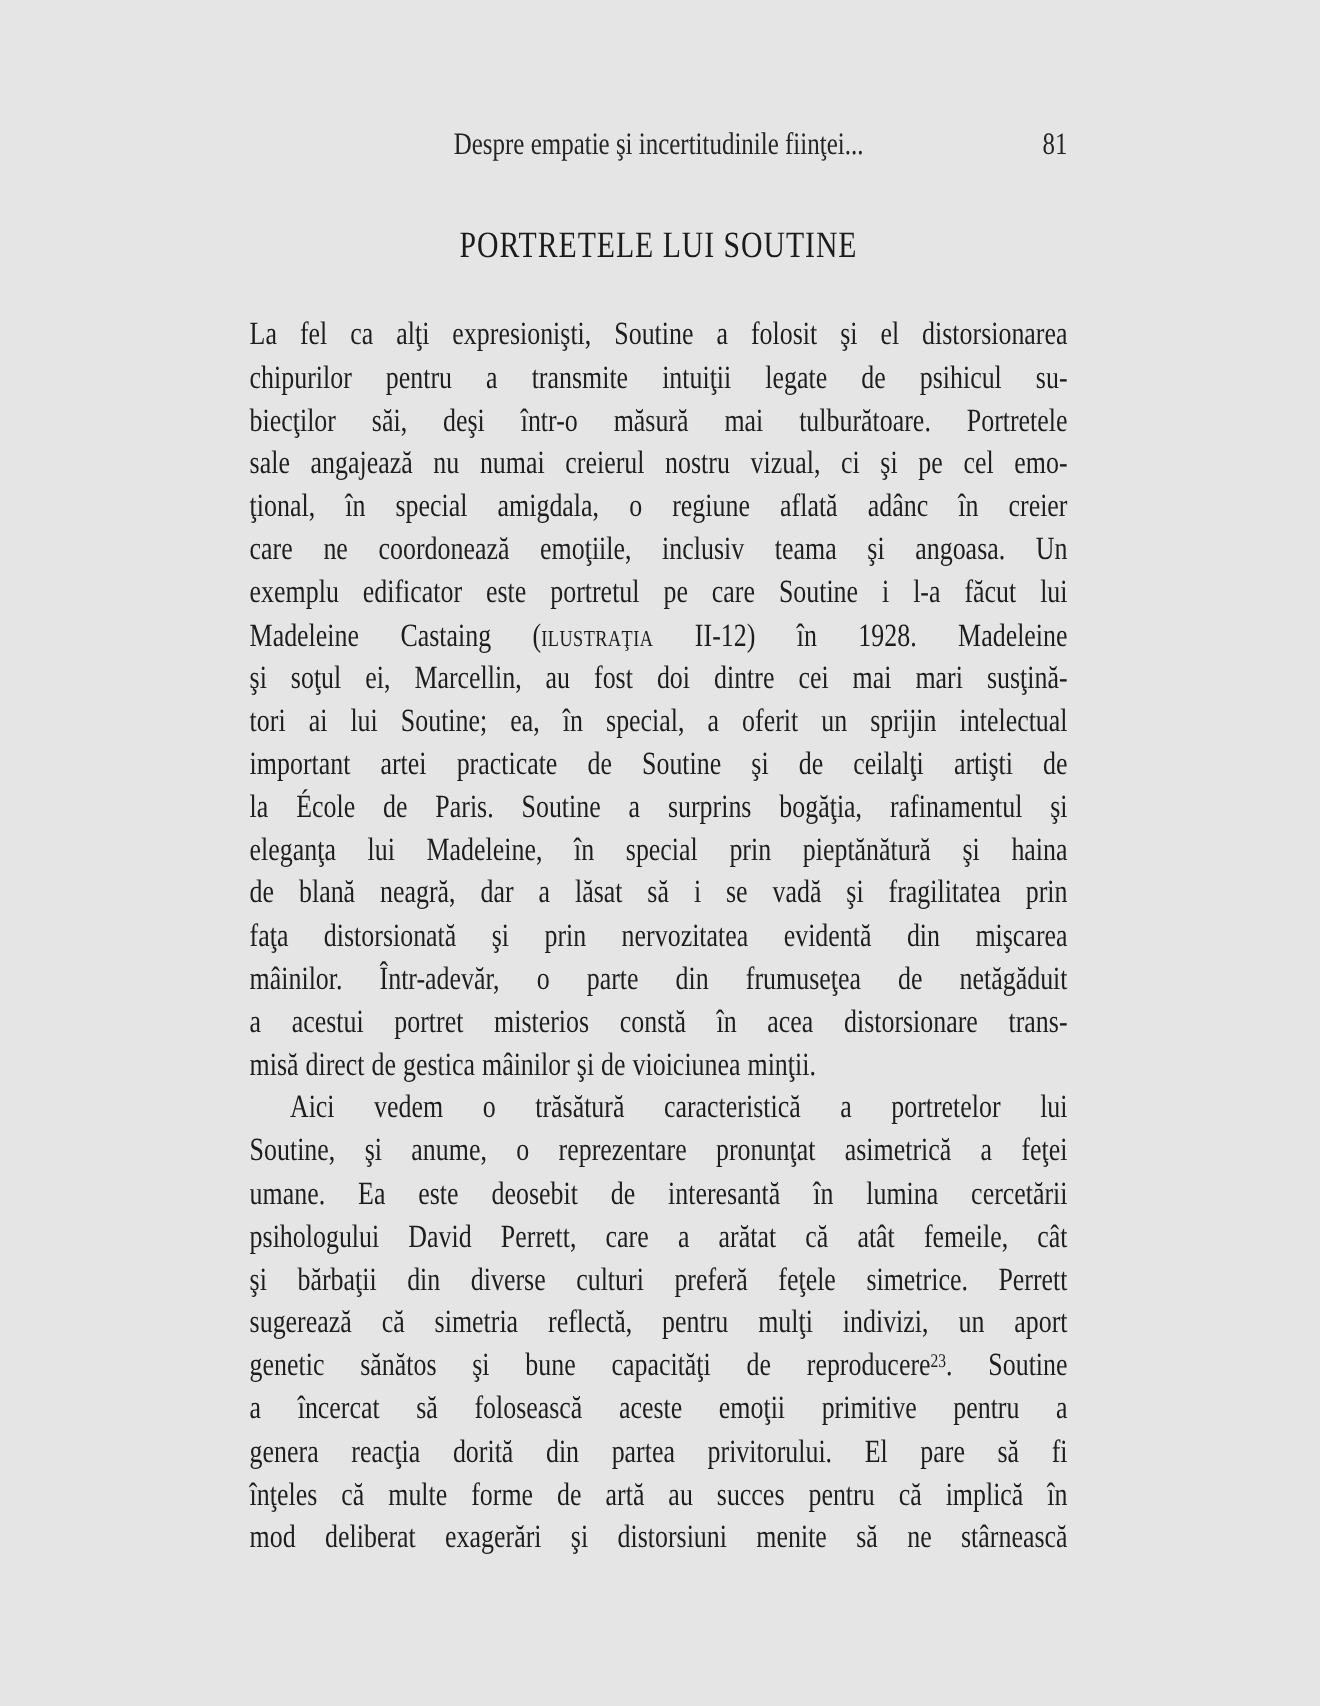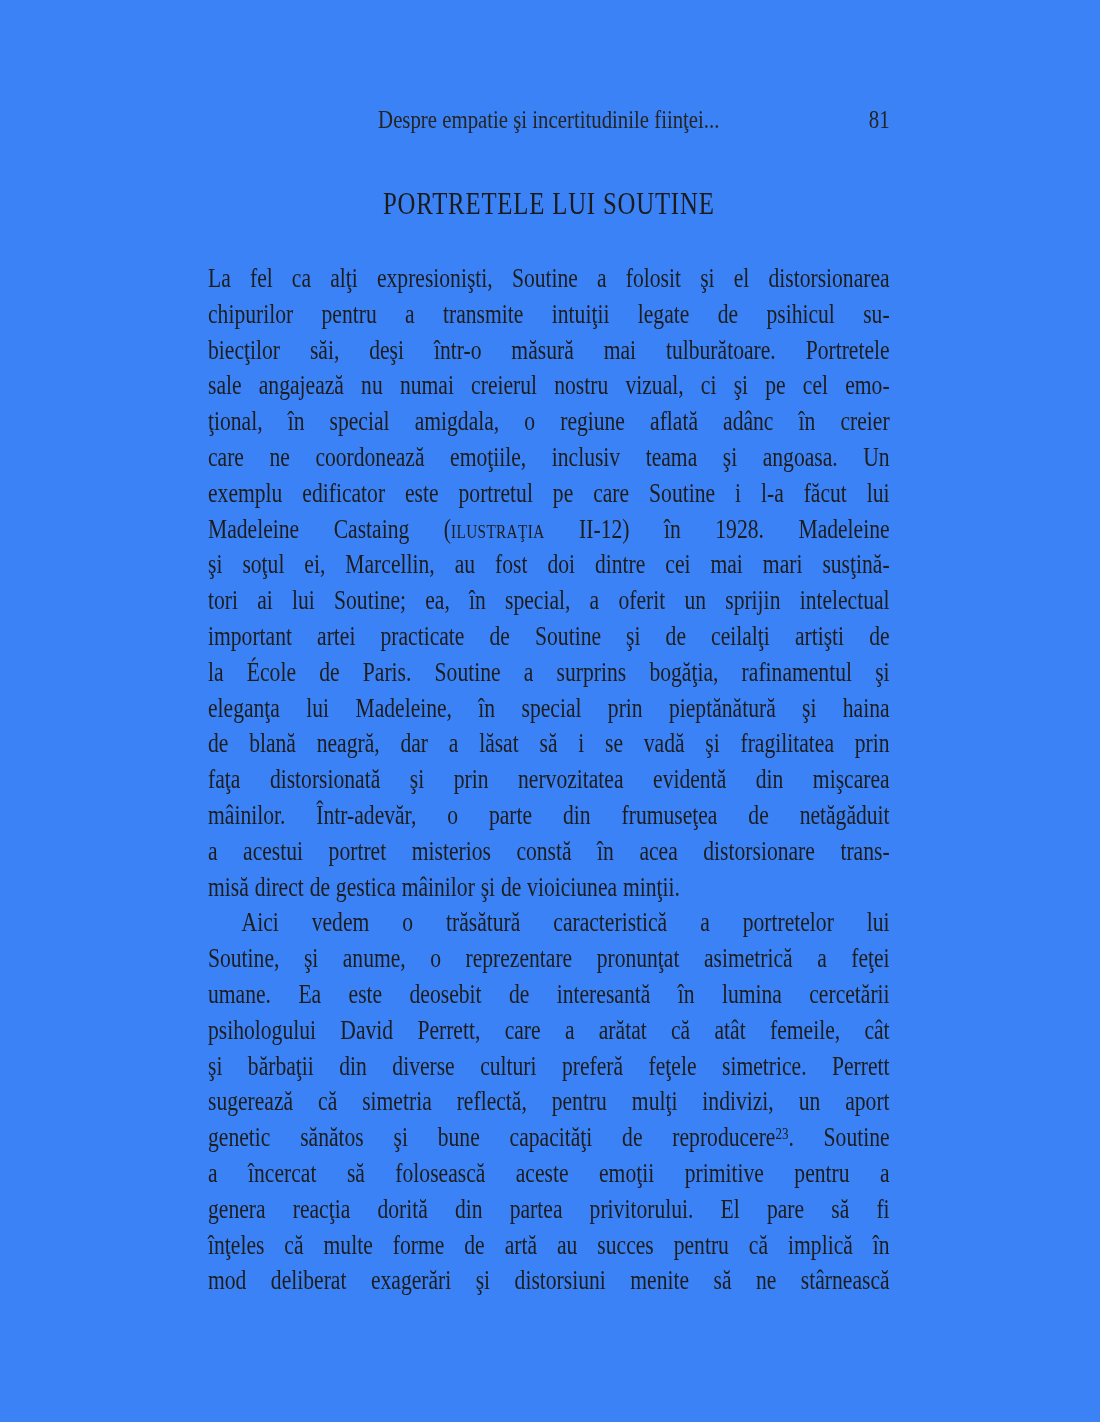--- a/index.html
+++ b/index.html
@@ -1,19 +1,19 @@
 <!DOCTYPE html>
 <html><head>
 <meta charset="utf-8">
 <style>
   html, body { margin: 0; padding: 0; background: #ffffff; }
   .page {
     position: relative;
     width: 1100px; height: 1422px;
-    background: #3b82f6;
+    background: #e5e5e5;
     overflow: hidden;
     font-family: "Liberation Serif", "DejaVu Serif", serif;
     color: #1d1d1d;
   }
   
   .content {
     position: absolute; left: 208px; top: 0;
     width: 852px; height: 1422px;
     transform: scaleX(0.8);
     transform-origin: 0 0;

